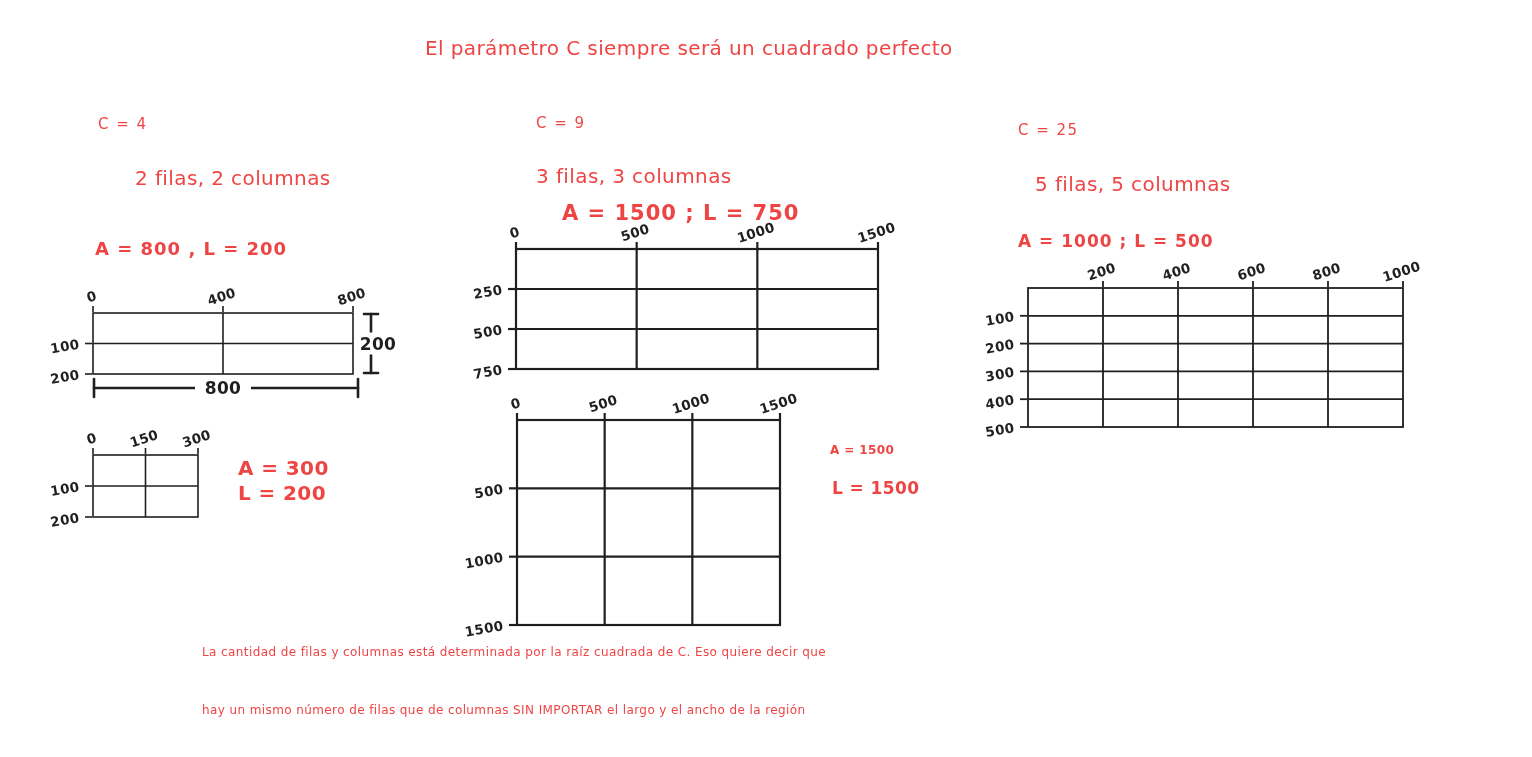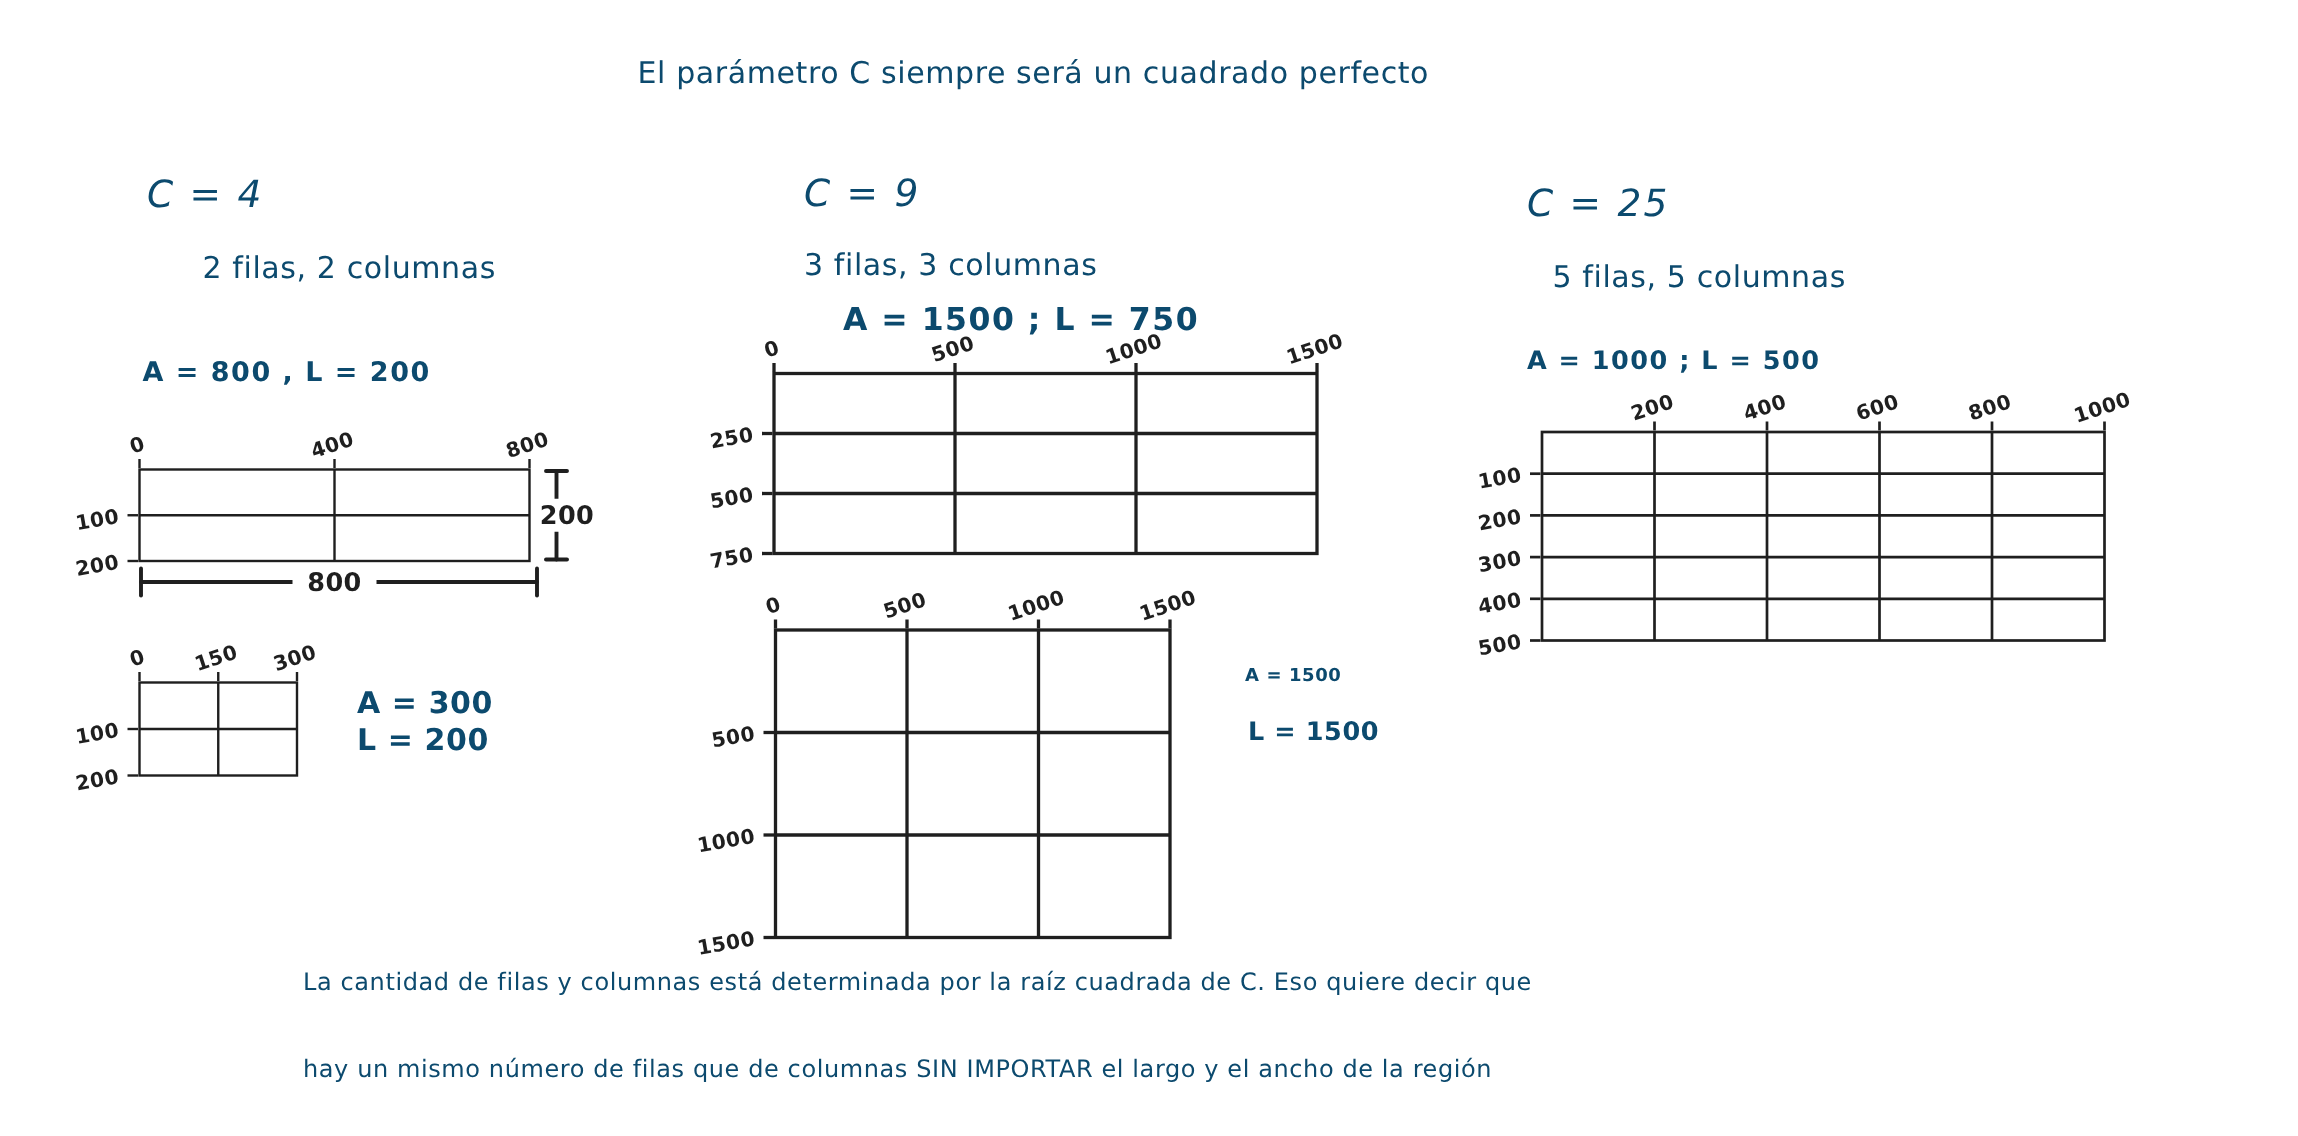--- a/index.html
+++ b/index.html
@@ -1,26 +1,26 @@
 <!DOCTYPE html>
 <html><head>
 <meta charset="utf-8">
 <style>
   html,body{margin:0;padding:0;}
   body{
     width:1532px;height:757px;background:#ffffff;position:relative;
     overflow:hidden;font-family:"DejaVu Sans",sans-serif;color:#1d1d1d;
   }
-  .txt{position:absolute;white-space:nowrap;color:#0c4a6e;letter-spacing:.4px;}
+  .txt{position:absolute;white-space:nowrap;color:#ef4444;letter-spacing:.4px;}
   .title{font-size:20px;}
-  .heading{font-size:25px;letter-spacing:1.5px;font-style:italic;}
+  .heading{font-size:15px;letter-spacing:1.5px;}
   .subheading{font-size:20px;}
   .params{font-size:18px;font-weight:bold;letter-spacing:1px;}
   .side-label{font-weight:bold;}
-  .footer-line{font-size:16px;}
+  .footer-line{font-size:12px;}
   .grid{position:absolute;}
   svg{display:block;overflow:visible;}
   svg text{font-family:"DejaVu Sans",sans-serif;letter-spacing:.3px;}
 </style>
 </head>
 <body>
 
 <div class="txt title" style="left:425px;top:36px;">El parámetro C siempre será un cuadrado perfecto</div>
 
 <div class="txt heading" style="left:98px;top:115px;">C = 4</div>

